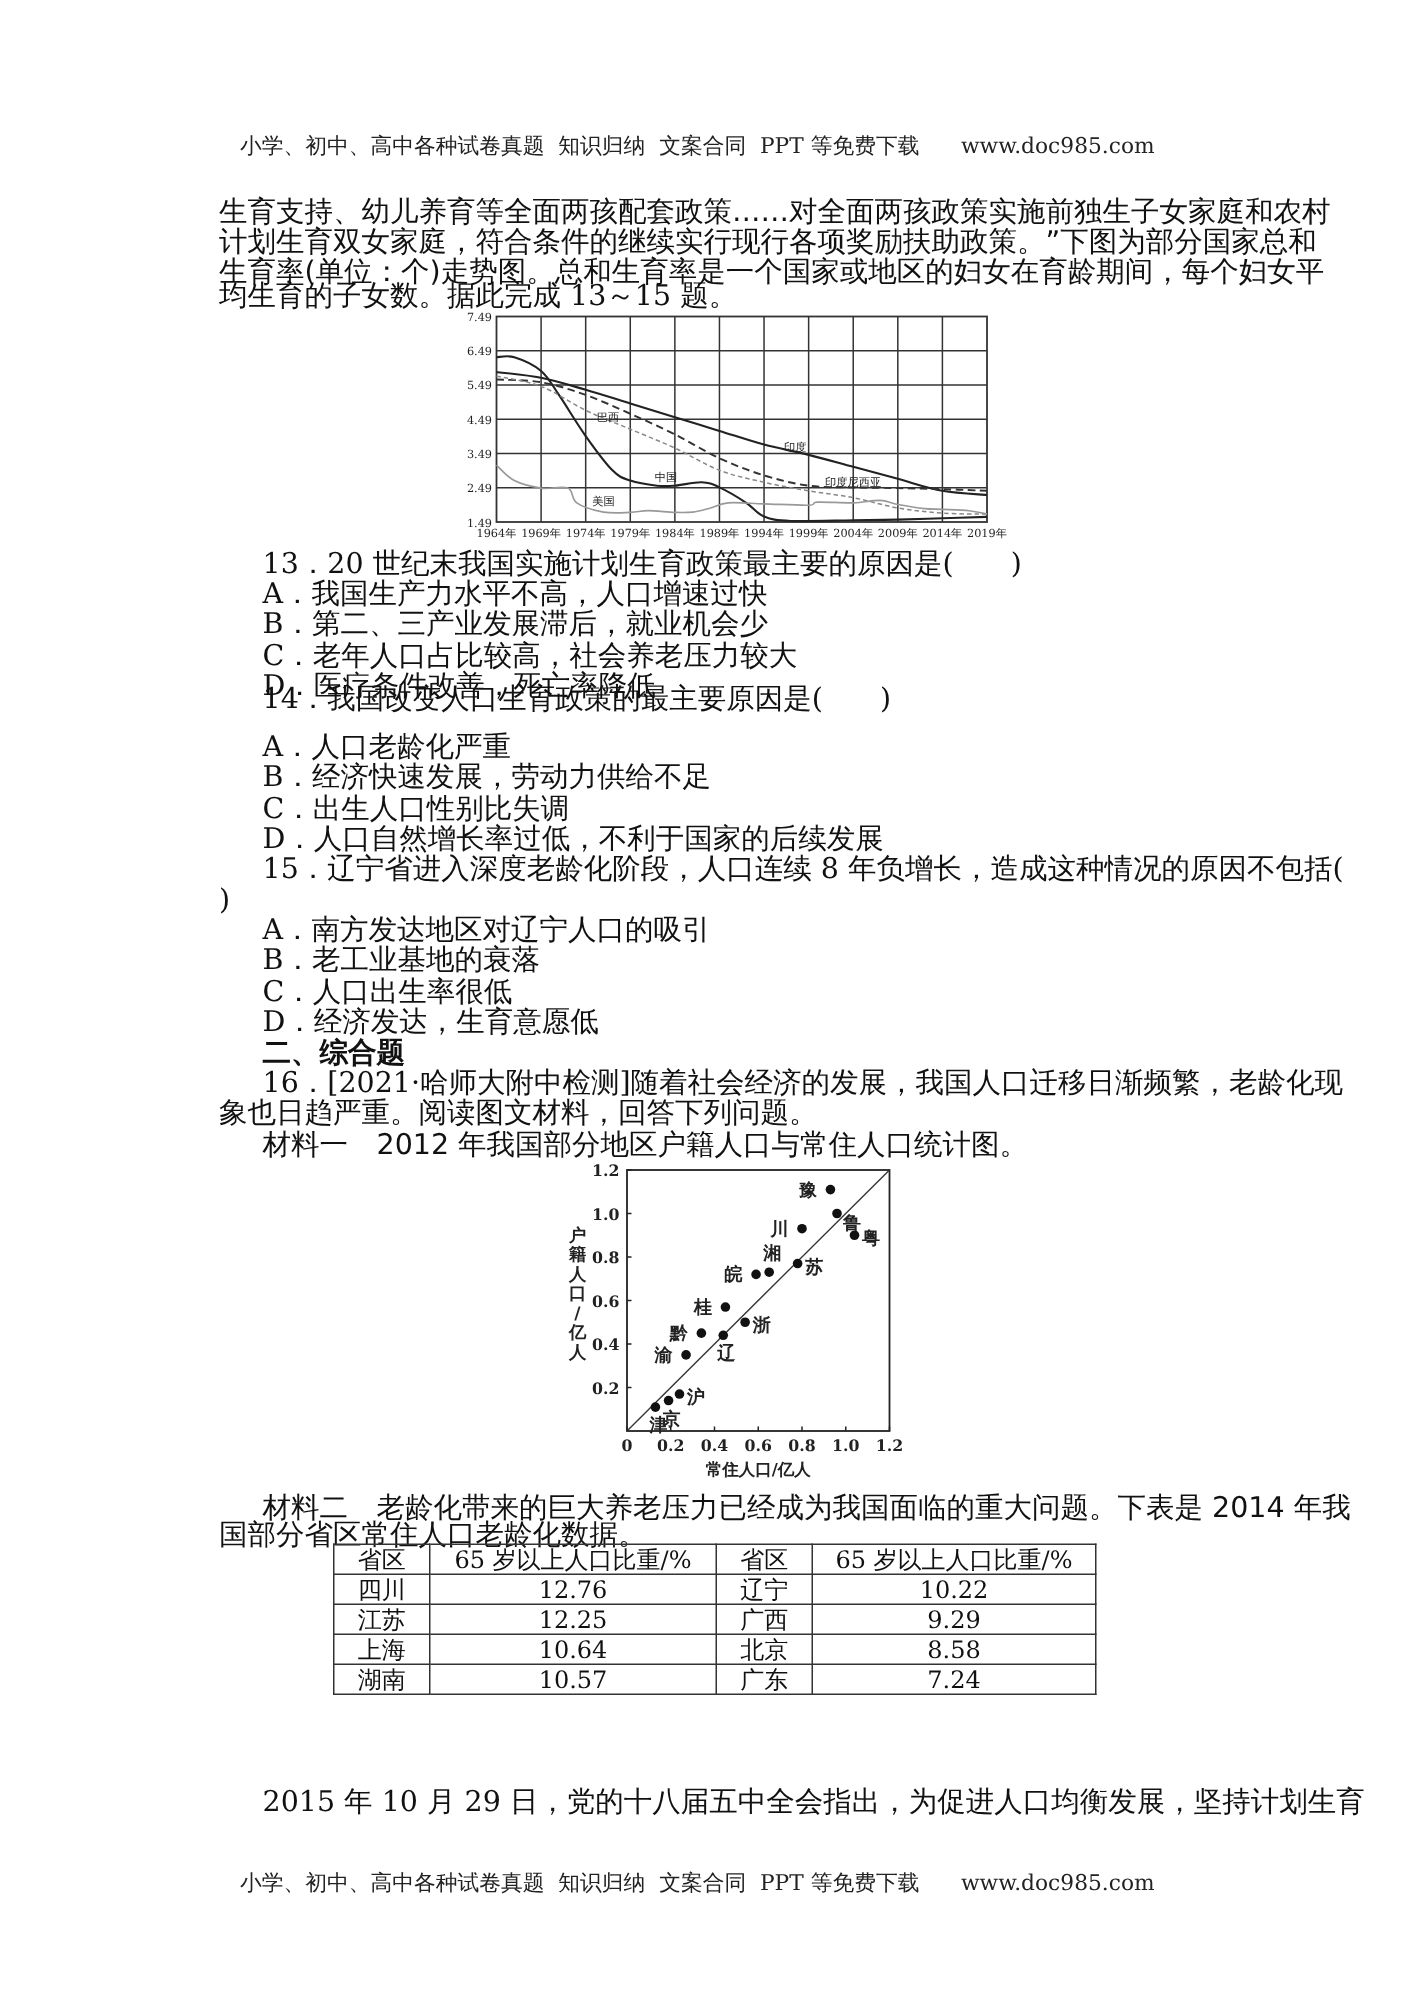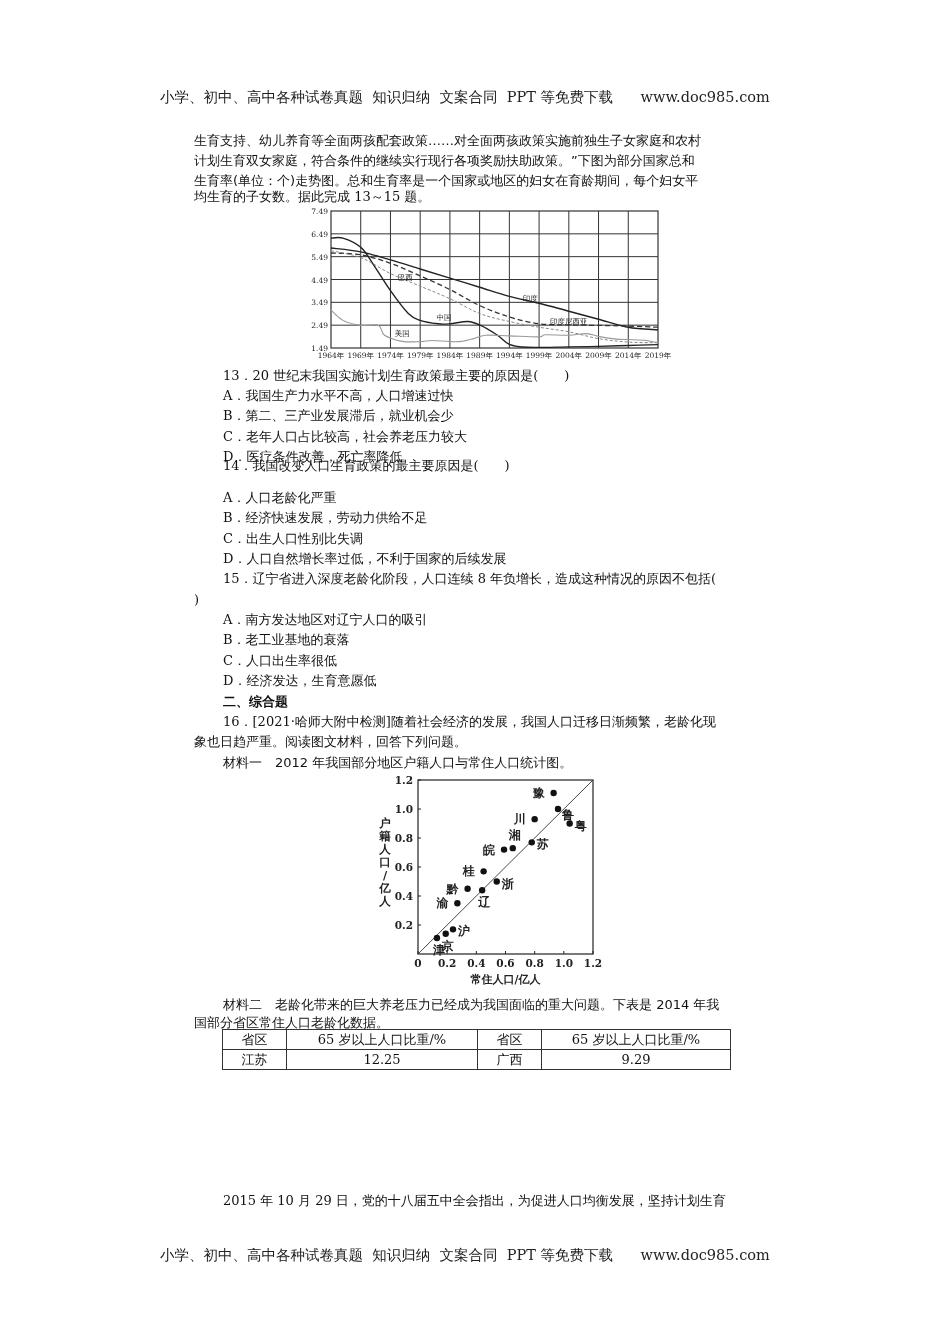--- a/index.html
+++ b/index.html
@@ -1,27 +1,27 @@
 <!DOCTYPE html>
 <html><head>
 <meta charset="utf-8">
 <style>
   html, body { margin: 0; padding: 0; background: #ffffff; }
   body { width: 950px; height: 1344px; position: relative; overflow: hidden;
          font-family: "DejaVu Serif", "Liberation Serif", serif; color: #111; }
   .abs { position: absolute; }
   .hdr { left: 160px; top: 88px; font-size: 14.5px; white-space: pre; color: #222; }
   .ftr { left: 160px; top: 1246px; font-size: 14.5px; white-space: pre; color: #222; }
-  .line { position: absolute; font-size: 13px; line-height: 20px; white-space: nowrap; margin-left: 48px; }
+  .line { position: absolute; font-size: 19px; line-height: 20px; white-space: nowrap; }
   .sans { font-family: "DejaVu Sans", "Liberation Sans", sans-serif; }
   .ind { left: 175px; }
   .full { left: 146px; }
   svg text { font-family: "DejaVu Serif", "Liberation Serif", serif; }
   table.age { position: absolute; left: 222px; top: 1029px; border-collapse: collapse;
-              font-size: 13px; }
+              font-size: 16px; }
   table.age td { border: 1px solid #333; padding: 0; height: 19px; line-height: 19px;
                  text-align: center; }
   table.age td.c1 { width: 63px; }
   table.age td.c2 { width: 190px; }
   table.age td.c3 { width: 63px; }
   table.age td.c4 { width: 188px; }
 </style>
 </head>
 <body>
 
@@ -196,23 +196,41 @@
 
 <table class="age">
   <tbody>
       <tr>
     <td class="c1">省区</td>
     <td class="c2">65 岁以上人口比重/%</td>
     <td class="c3">省区</td>
     <td class="c4">65 岁以上人口比重/%</td>
   </tr>
   <tr>
+    <td>四川</td>
+    <td>12.76</td>
+    <td>辽宁</td>
+    <td>10.22</td>
+  </tr>
+  <tr>
     <td>江苏</td>
     <td>12.25</td>
     <td>广西</td>
     <td>9.29</td>
   </tr>
+  <tr>
+    <td>上海</td>
+    <td>10.64</td>
+    <td>北京</td>
+    <td>8.58</td>
+  </tr>
+  <tr>
+    <td>湖南</td>
+    <td>10.57</td>
+    <td>广东</td>
+    <td>7.24</td>
+  </tr>
 </tbody>
   </table>
 
 <div class="line ind" style="top:1191px;">2015 年 10 月 29 日，党的十八届五中全会指出，为促进人口均衡发展，坚持计划生育</div>
 
 <div class="abs ftr">小学、初中、高中各种试卷真题  知识归纳  文案合同  PPT 等免费下载      www.doc985.com</div>
 
 </body></html>

